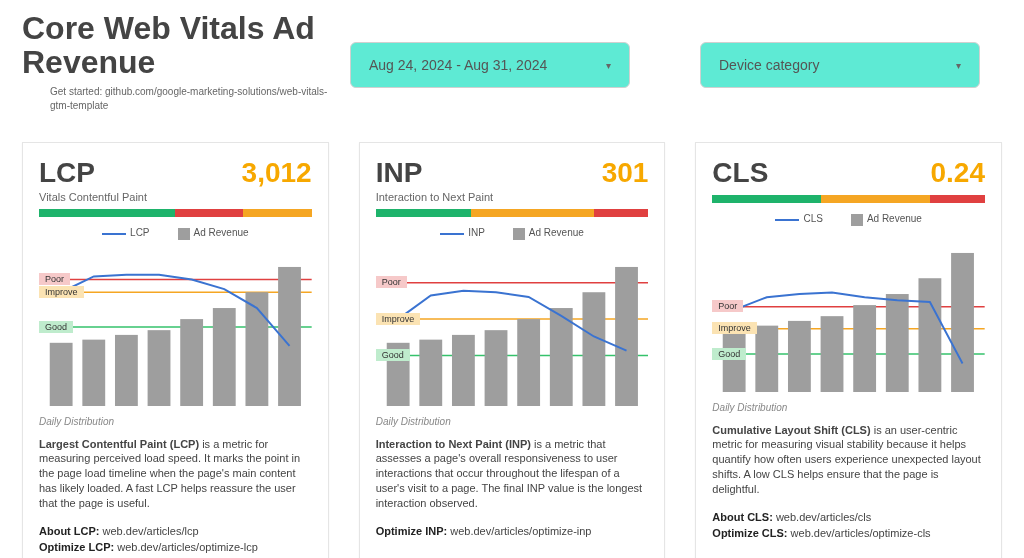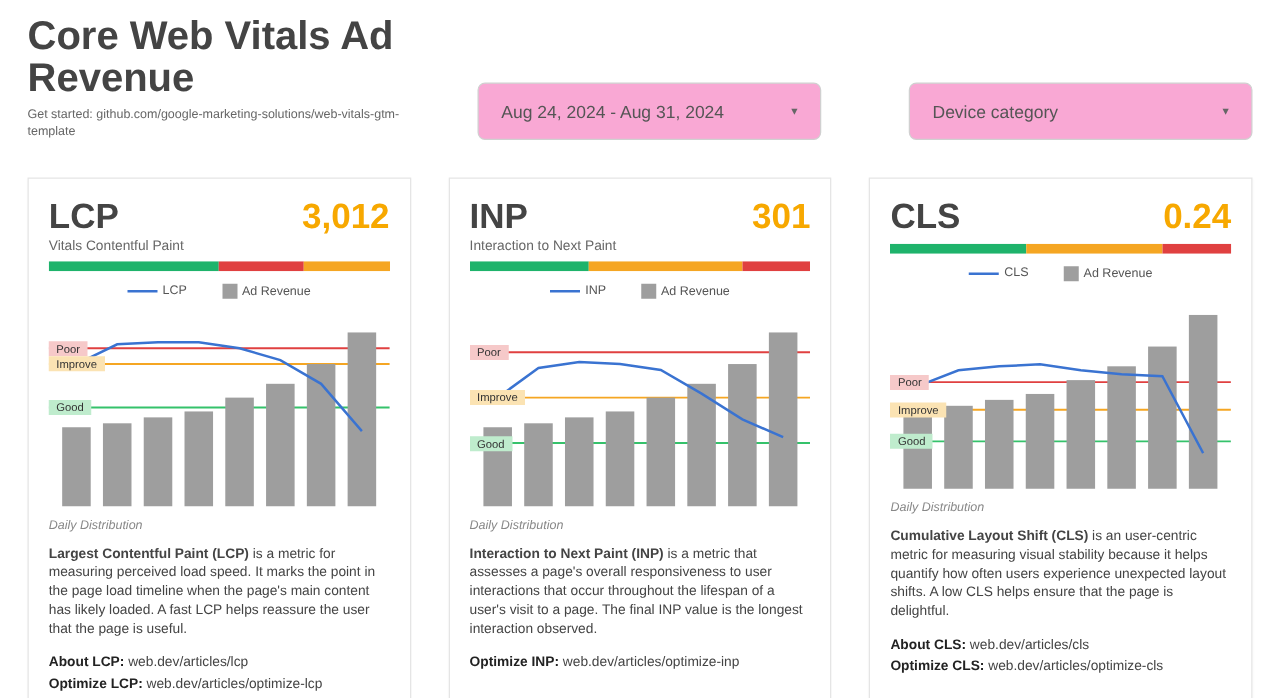--- a/index.html
+++ b/index.html
@@ -11,29 +11,29 @@
     --amber:#f5a623;
     --good:#35c26b;
     --gray-bar:#9e9e9e;
     --line-blue:#3a73d1;
     --card-border:#e5e5e5;
     --body-bg:#fff;
   }
   *{box-sizing:border-box;font-family:"Segoe UI",Arial,sans-serif;}
   body{margin:0;background:var(--body-bg);color:var(--text);}
   .page{padding:12px 22px;}
-  .header-row{display:flex;align-items:flex-end;gap:40px;}
+  .header-row{display:flex;align-items:center;gap:8px;}
   .title-block{flex:0 0 320px;}
   h1{margin:0;font-size:32px;line-height:1.05;color:#444;font-weight:800;}
-  .subnotes{font-size:10px;color:#666;margin-top:6px;line-height:1.35;}
+  .subnotes{font-size:10px;color:#666;margin-top:6px;line-height:1.35;margin-left:28px;}
   .controls{flex:1;display:flex;gap:70px;margin-top:6px;}
   .select-box{
     flex:1;border:1px solid #d0d0d0;border-radius:6px;
     padding:14px 18px;display:flex;align-items:center;justify-content:space-between;
-    font-size:14px;color:#555;cursor:pointer;background:#f9a8d4;
+    font-size:14px;color:#555;cursor:pointer;background:#5eead4;
     max-width:280px;
   }
   .select-box .caret{font-size:10px;color:#666;}
   .cards{display:flex;gap:30px;margin-top:30px;}
   .card{
     flex:1;border:1px solid var(--card-border);background:#fff;
     padding:14px 16px 12px;box-shadow:0 1px 2px rgba(0,0,0,0.04);
     display:flex;flex-direction:column;
   }
   .metric-head{display:flex;justify-content:space-between;align-items:flex-start;}

